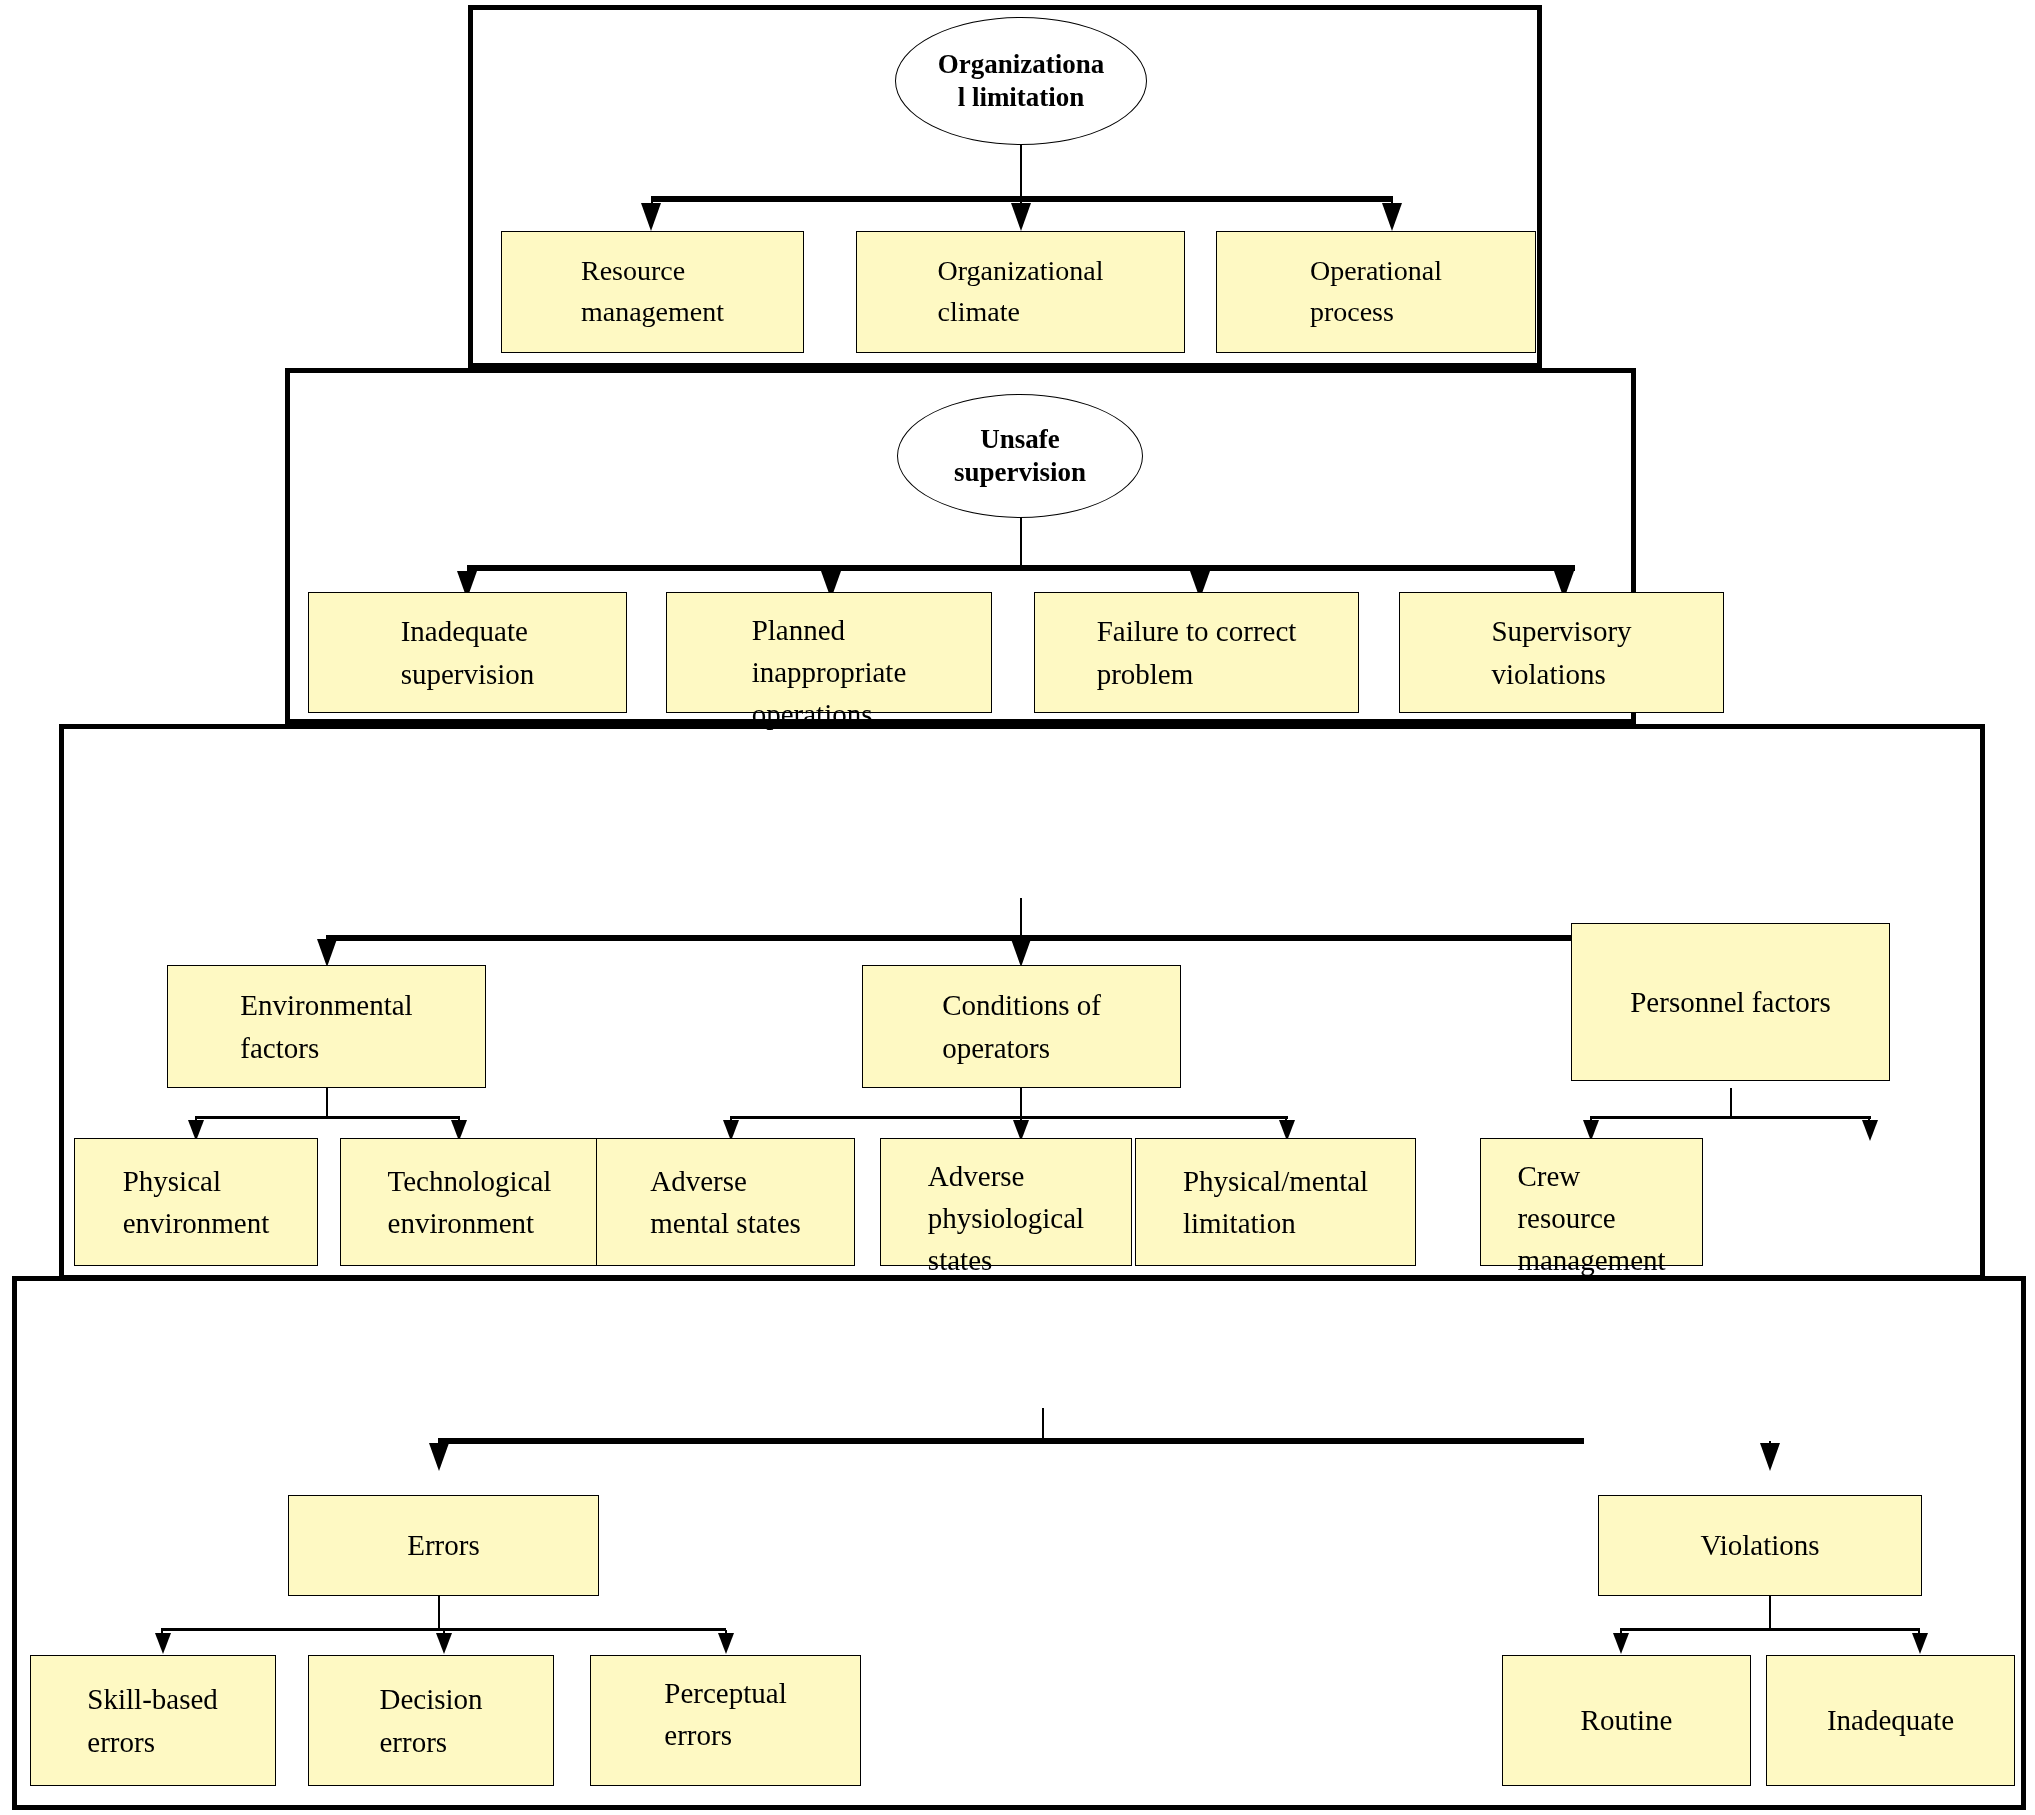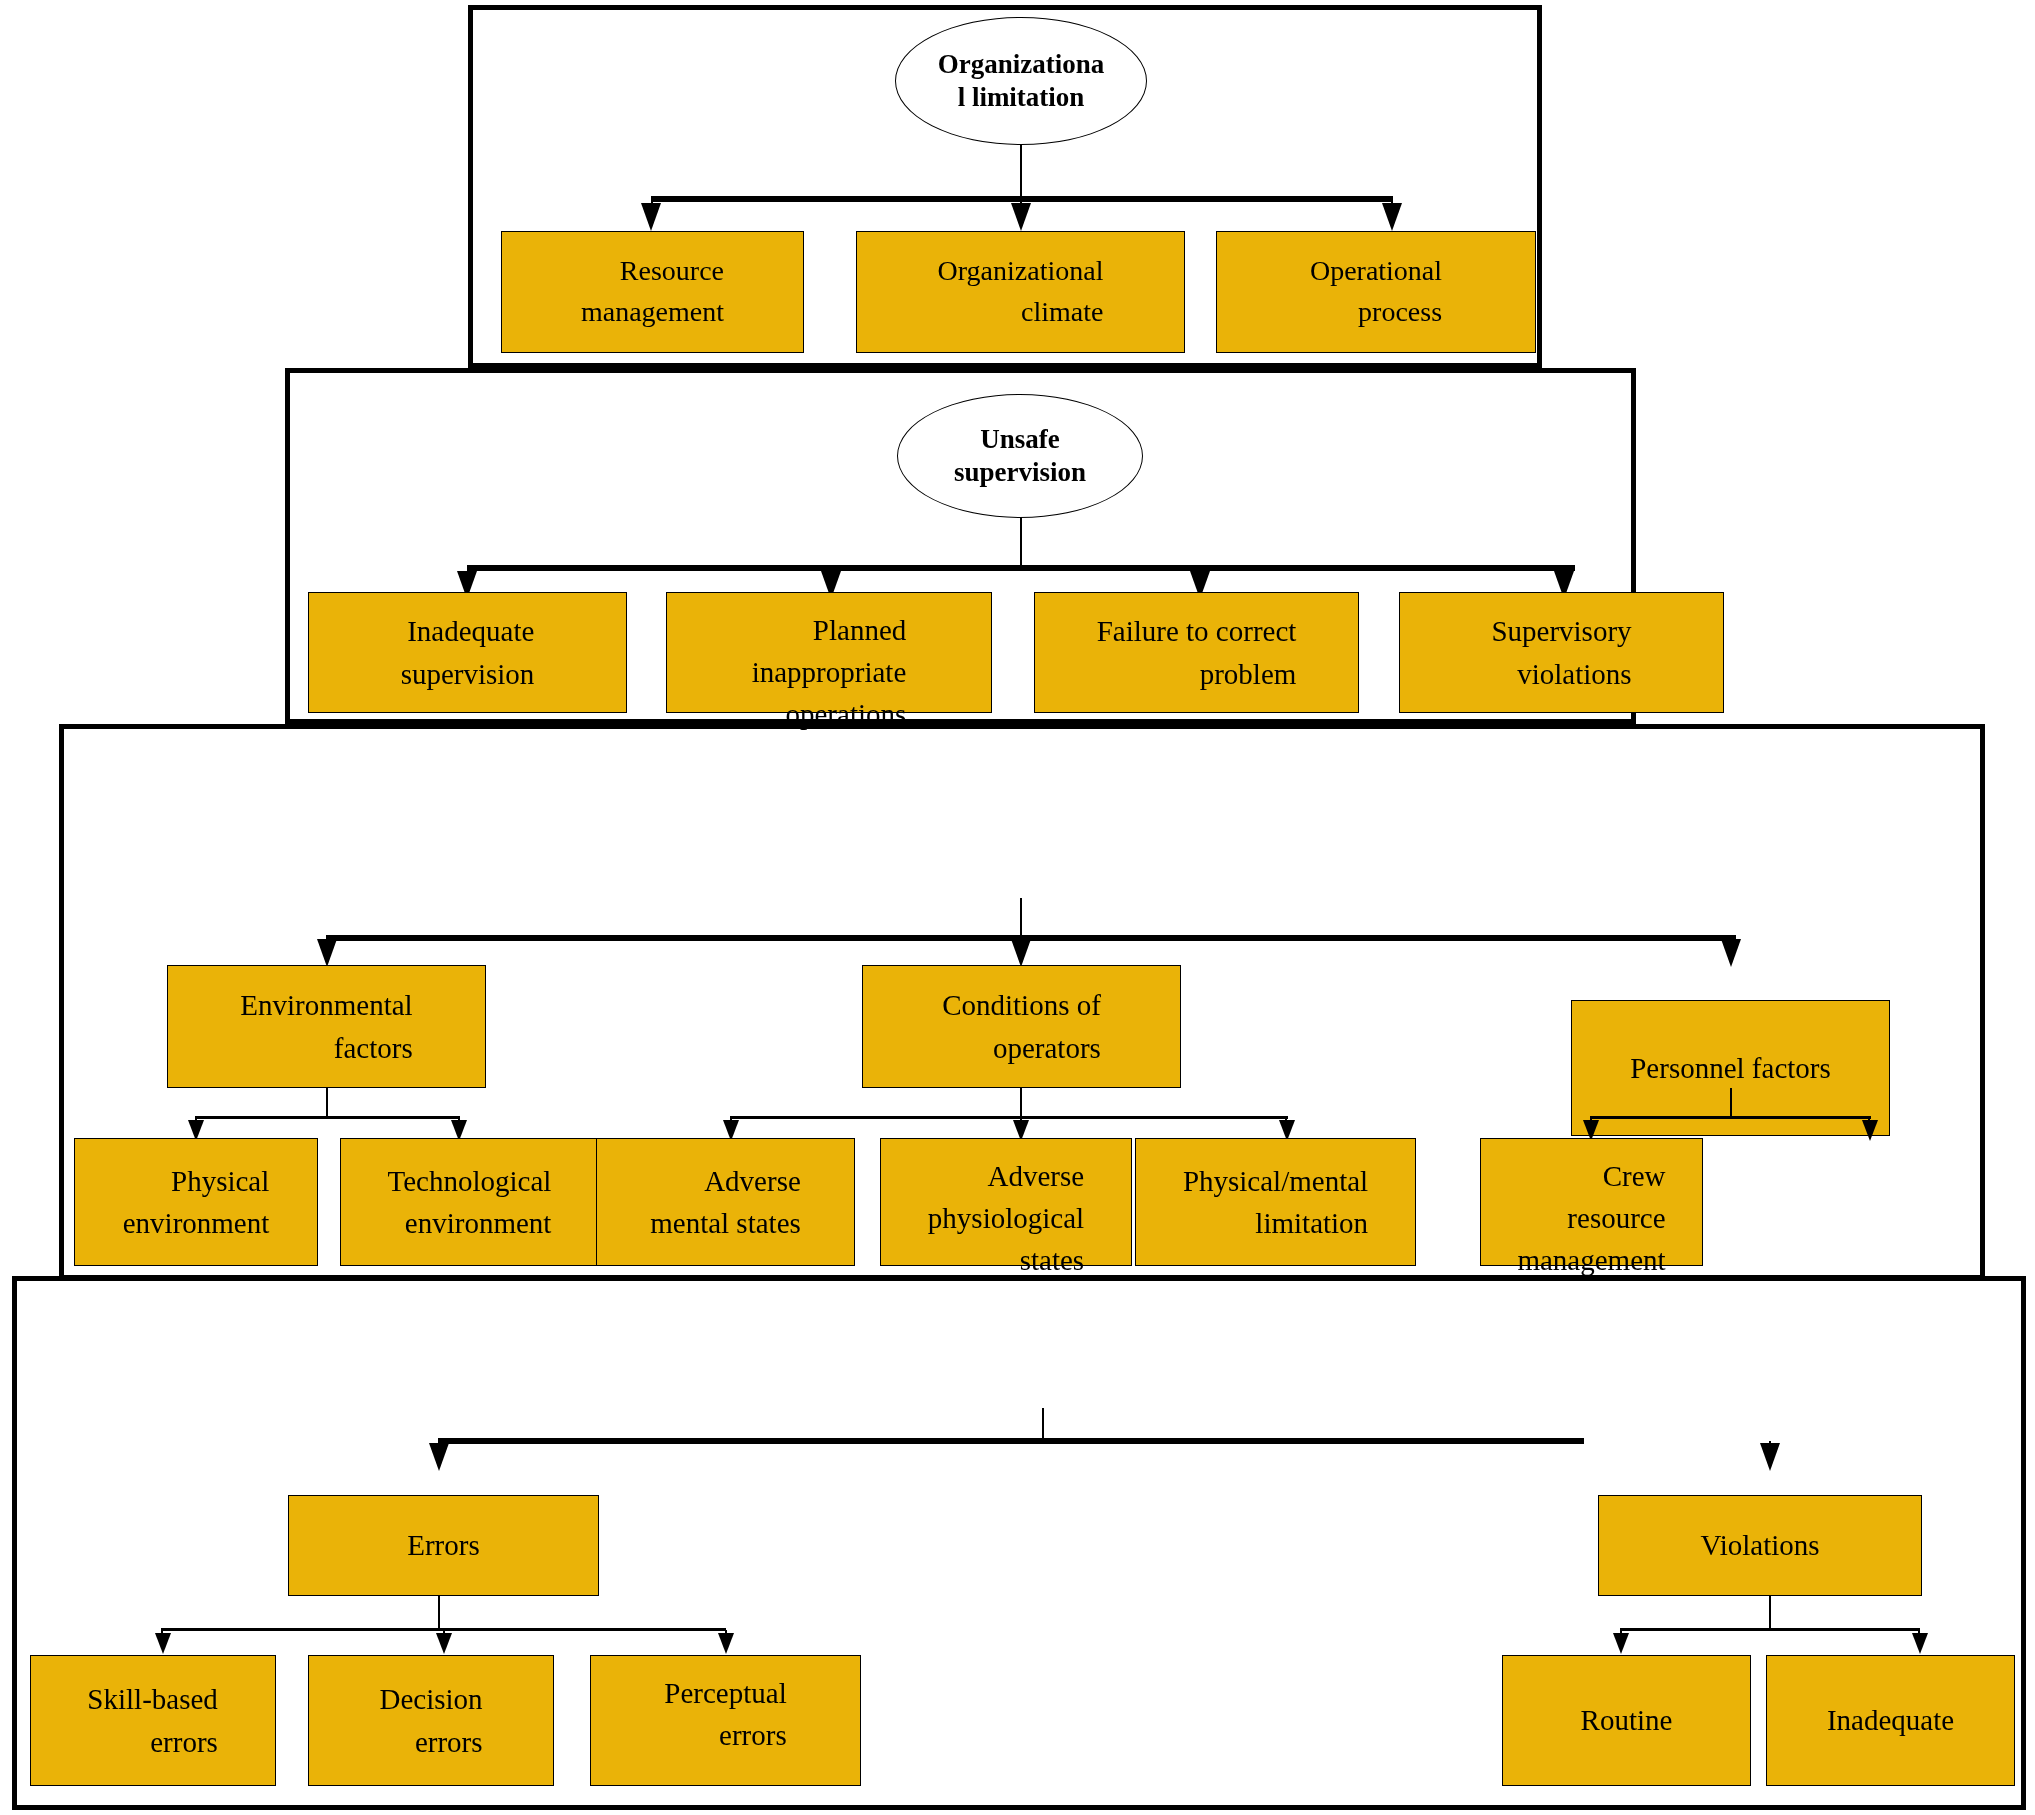--- a/index.html
+++ b/index.html
@@ -37,25 +37,25 @@
     justify-content: center;
     text-align: center;
     font-weight: bold;
     line-height: 1.22;
     padding: 0 8.6px;
   }
   .boxnode {
     position: absolute;
     box-sizing: border-box;
     border: 1.8px solid #000000;
-    background: #eab308;
+    background: #fef9c3;
     display: flex;
     align-items: center;
     justify-content: center;
-    text-align: right;
+    text-align: left;
     line-height: 1.45;
     padding: 0 4.9px;
   }
   .boxnode.pad-top {
     align-items: flex-start;
     padding-top: 16px;
   }
   .hline {
     position: absolute;
     background: #000000;
@@ -208,21 +208,21 @@
       <span>Environmental</span><br>
       <span>factors</span>
     </span>
   </div>
   <div class="boxnode f-lg" style="left:862px; top:965px; width:319px; height:123px;">
     <span>
       <span>Conditions of</span><br>
       <span>operators</span>
     </span>
   </div>
-  <div class="boxnode f-lg" style="left:1571px; top:1000px; width:319px; height:136px;">
+  <div class="boxnode f-lg" style="left:1571px; top:923px; width:319px; height:158px;">
     <span>Personnel factors</span>
   </div>
 
   <div class="plainstem" style="left:326px; top:1088px; height:29.6px;"></div>
   <div class="hline thin" style="left:195px; top:1116px; width:265px;"></div>
   <div class="arrowstem" style="left:195px; top:1118px; height:14.8px;"></div>
   <div class="arrowhead small" style="left:188px; top:1120px;"></div>
   <div class="arrowstem" style="left:458px; top:1118px; height:14.8px;"></div>
   <div class="arrowhead small" style="left:451px; top:1120px;"></div>
 

